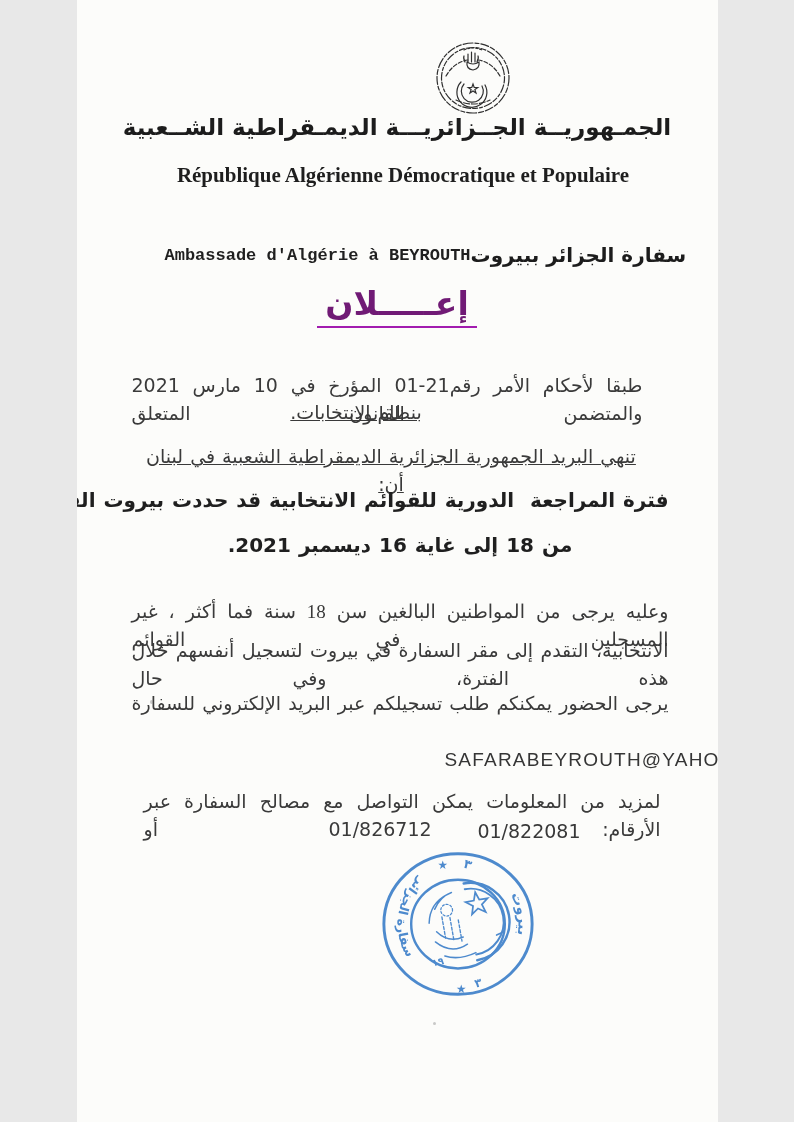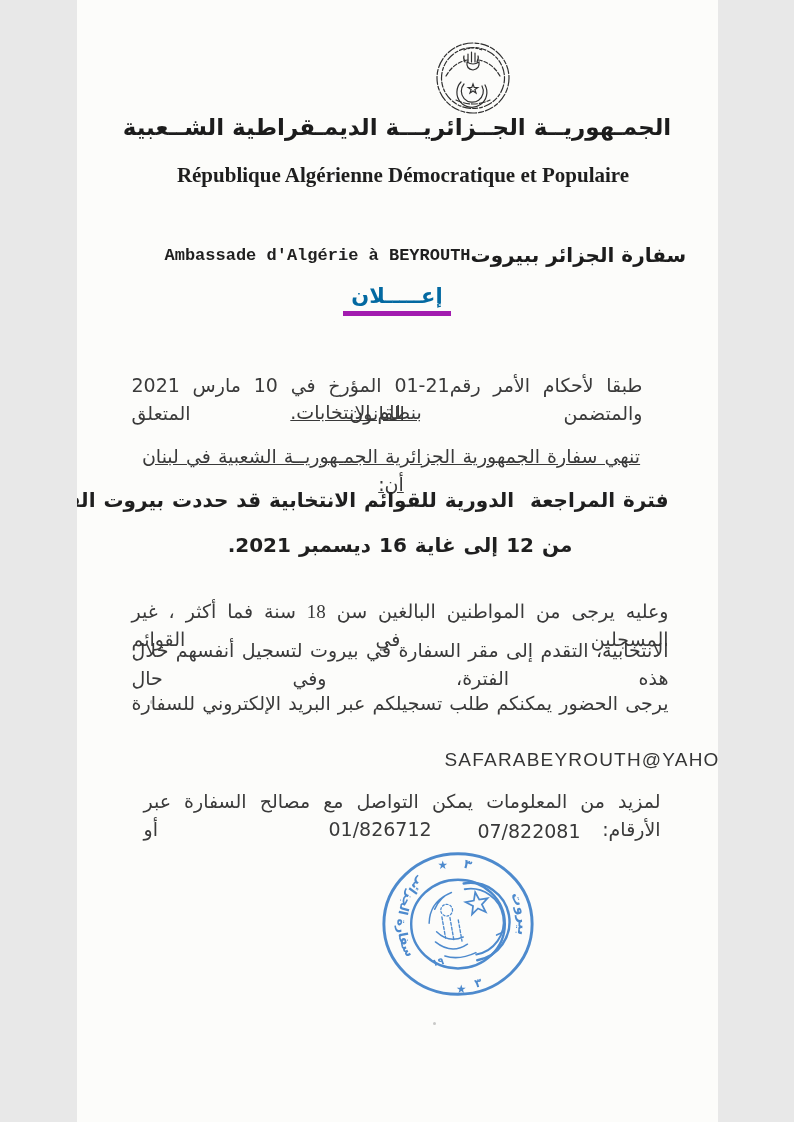--- a/index.html
+++ b/index.html
@@ -25,22 +25,22 @@
   .embassy-fr{
     font-family:"Liberation Mono", monospace; font-weight:bold;
     font-size:17px; color:#1f1f1f; white-space:nowrap;
   }
   .embassy-ar{
     direction:rtl; font-size:20px; font-weight:bold; color:#1c1c1c; white-space:nowrap;
   }
   
   .title-wrap{position:absolute; top:284px; left:0; right:0; text-align:center;}
   .title-wrap span{
-    display:inline-block; direction:rtl; font-size:21px; font-weight:bold; color:#0369a1;
-    border-bottom:5px solid #a21caf; padding:0 8px 3px;
+    display:inline-block; direction:rtl; font-size:33px; font-weight:bold; color:#701a75;
+    border-bottom:2px solid #a21caf; padding:0 8px 3px;
   }
   
   .line{
     position:absolute; left:55px; right:49px;
     direction:rtl; font-size:19px; line-height:28px; color:#3a3a3a; word-spacing:1px;
   }
   .just{text-align:justify; text-align-last:justify;margin-top:14px;}
   .r{text-align:center;text-decoration:underline;}
   .bold-c{text-align:center; font-weight:bold; color:#1f1f1f; font-size:20px; white-space:pre;}
   .p1l1{top:357px; padding-left:0; padding-right:26px;}
@@ -95,29 +95,29 @@
     <span class="embassy-fr">Ambassade d'Algérie à BEYROUTH</span>
     <span class="embassy-ar">سفارة الجزائر ببيروت</span>
   </div>
 
   <div class="title-wrap">
     <span>إعـــــلان</span>
   </div>
 
   <div class="line just p1l1">طبقا لأحكام الأمر رقم21-01 المؤرخ في 10 مارس 2021 والمتضمن القانون المتعلق</div>
   <div class="line r p1l2">بنظام الانتخابات.</div>
-  <div class="line r p2">تنهي سفارة الجمهورية الجزائرية الجمـهوريــة الشعبية في لبنان أن:</div>
+  <div class="line r p2">تنهي البريد الجمهورية الجزائرية الديمقراطية الشعبية في لبنان أن:</div>
   <div class="line bold-c hl1">فترة المراجعة  الدورية للقوائم الانتخابية قد حددت بيروت الفترة</div>
-  <div class="line bold-c hl2">من 12 إلى غاية 16 ديسمبر 2021.</div>
+  <div class="line bold-c hl2">من 18 إلى غاية 16 ديسمبر 2021.</div>
   <div class="line just p3l1">وعليه يرجى من المواطنين البالغين سن 18 سنة فما أكثر ، غير المسجلين في القوائم</div>
   <div class="line just p3l2">الانتخابية، التقدم إلى مقر السفارة في بيروت لتسجيل أنفسهم خلال هذه الفترة، وفي حال</div>
   <div class="line just p3l3">يرجى الحضور يمكنكم طلب تسجيلكم عبر البريد الإلكتروني للسفارة</div>
   <div class="email">SAFARABEYROUTH@YAHOO.FR</div>
   <div class="line just p4">لمزيد من المعلومات يمكن التواصل مع مصالح السفارة عبر الأرقام: 01/826712 أو</div>
-  <div class="phone2">07/822081</div>
+  <div class="phone2">01/822081</div>
 
   <svg class="stamp" viewBox="0 0 162 152">
     <defs>
       <path id="arcL" d="M54.8 17.8 A62 62 0 0 0 47.2 126" fill="none"></path>
       <path id="arcR" d="M109 18.8 A62 62 0 0 1 120.9 121.5" fill="none"></path>
     </defs>
     <g stroke="#3b7ec9" fill="none" stroke-linecap="round">
       <ellipse cx="81" cy="74" rx="76" ry="72" stroke-width="3"></ellipse>
       <ellipse cx="81" cy="74" rx="48" ry="45.5" stroke-width="2.5"></ellipse>
 

